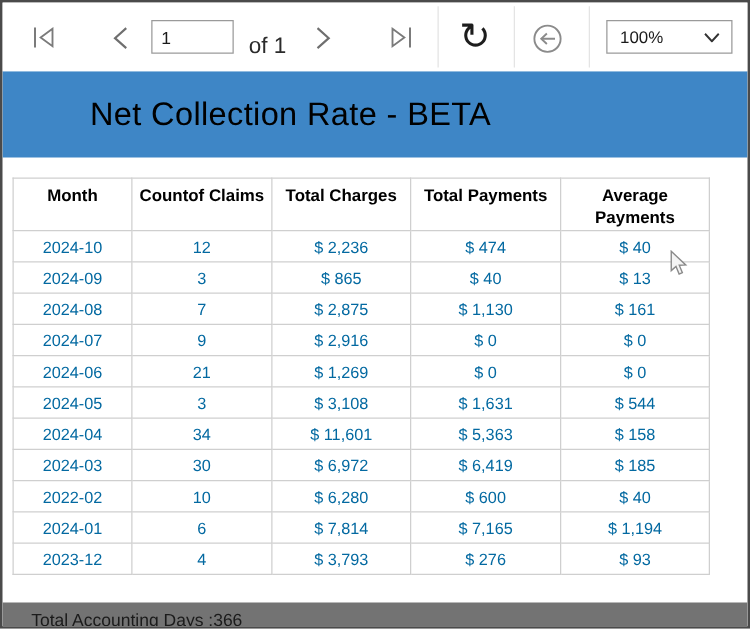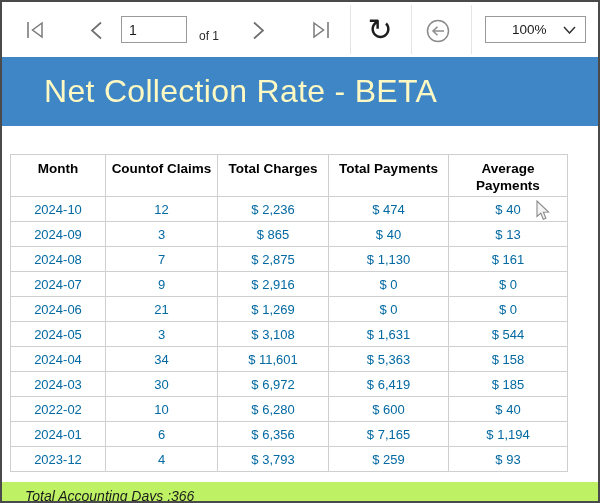--- a/index.html
+++ b/index.html
@@ -50,63 +50,64 @@
     padding-left: 7px;
     outline: none;
   }
   .of-label {
     position: absolute;
     left: 197px;
     top: 0;
     height: 68px;
     display: flex;
     align-items: center;
-    font-size: 12px;
+    font-size: 18px;
     color: #2b2b2b;
   }
   .refresh-glyph {
     font-size: 30px;
     color: #1d1d1d;
     line-height: 1;
     font-family: "DejaVu Sans", sans-serif;
   }
   .zoom-select {
     position: absolute;
     left: 483px;
     top: 14px;
     width: 101px;
     height: 27px;
     border: 1px solid #9a9a9a;
     background: #fff;
     display: flex;
     align-items: center;
     justify-content: space-between;
-    padding: 0 9px 0 26px;
+    padding: 0 9px 0 10px;
     cursor: pointer;
     gap: 12px;
   }
   .zoom-select span { font-size: 13.5px; color: #1a1a1a; }
 
   
   .report-header {
     height: 69px;
     background: #3e86c6;
     display: flex;
     align-items: center;
     padding-left: 42px;
   }
   .report-title {
-    color: #fef9c3;
-    font-size: 32px;
+    color: #000000;
+    font-size: 26px;
     font-weight: 300;
     letter-spacing: 0.3px;
-  }
-
-  
-  .table-wrap { margin: 28px 0 0 8px; }
+    margin-left: 28px;
+  }
+
+  
+  .table-wrap { margin: 16px 0 0 8px; }
   table.report-table {
     border-collapse: collapse;
     table-layout: fixed;
     width: 558px;
   }
   .report-table th, .report-table td {
     border: 1px solid #cfcfcf;
     text-align: center;
     font-family: "Liberation Sans", sans-serif;
   }
@@ -127,23 +128,22 @@
     background: #ffffff;
   }
 
   
   .report-footer {
     position: absolute;
     left: 0;
     right: 0;
     bottom: 0;
     height: 19px;
-    background: #bef264;
+    background: #737373;
     overflow: hidden;
-    font-style: italic;
   }
   .report-footer .footer-text {
     position: absolute;
     left: 23px;
     top: 6px;
     font-size: 14px;
     color: #1b1b1b;
   }
 
   
@@ -299,29 +299,29 @@
           <tr>
             <td>2022-02</td>
             <td>10</td>
             <td>$ 6,280</td>
             <td>$ 600</td>
             <td>$ 40</td>
           </tr>
           <tr>
             <td>2024-01</td>
             <td>6</td>
-            <td>$ 6,356</td>
+            <td>$ 7,814</td>
             <td>$ 7,165</td>
             <td>$ 1,194</td>
           </tr>
           <tr>
             <td>2023-12</td>
             <td>4</td>
             <td>$ 3,793</td>
-            <td>$ 259</td>
+            <td>$ 276</td>
             <td>$ 93</td>
           </tr>
         </tbody>
     </table>
   </div>
 
   <div class="report-footer">
     <span class="footer-text">Total Accounting Days :366</span>
   </div>
 

